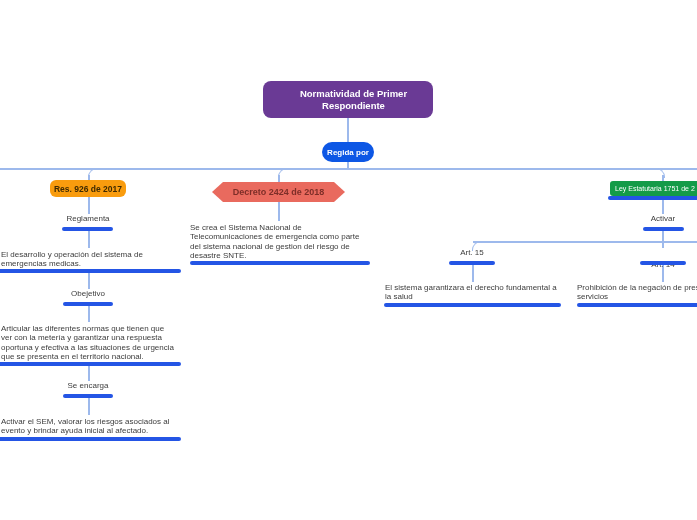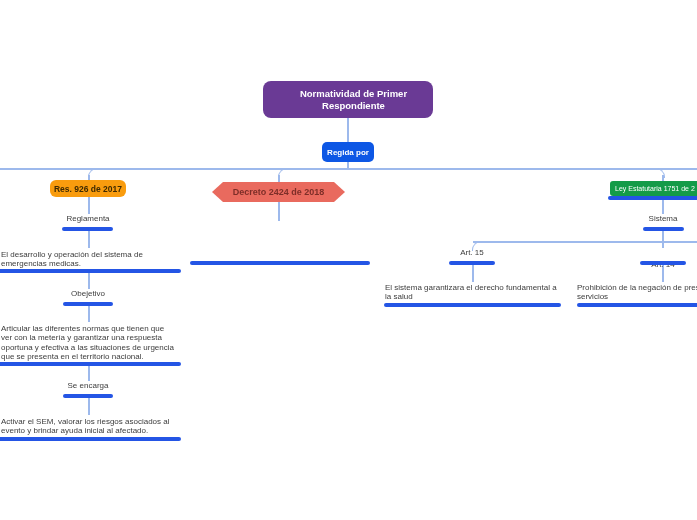--- a/index.html
+++ b/index.html
@@ -17,21 +17,21 @@
   
   .ubar{position:absolute;height:4px;background:#2455e5;border-radius:2px;}
   
   .node{position:absolute;box-sizing:border-box;}
   .root{
     left:263px;top:81px;width:170px;height:37px;background:#6a3a95;border-radius:8px;
     color:#fff;font-weight:bold;font-size:9.5px;line-height:12px;text-align:center;
     display:flex;align-items:center;justify-content:center;white-space:pre;padding-left:11px;
   }
   .regida{
-    left:322px;top:142px;width:52px;height:20px;background:#0d57e5;border-radius:5px;
+    left:322px;top:142px;width:52px;height:20px;background:#0d57e5;border-radius:10px;
     color:#fff;font-weight:bold;font-size:8px;text-align:center;
     display:flex;align-items:center;justify-content:center;
   }
   .res926{
     left:50px;top:180px;width:76px;height:17px;background:#f99c0e;border-radius:6px;
     color:#3f2a00;font-weight:bold;font-size:8.5px;text-align:center;
     display:flex;align-items:center;justify-content:center;
   }
   .hexagon{
     left:212px;top:182px;width:133px;height:20px;background:#e96a5e;
@@ -99,25 +99,29 @@
 oportuna y efectiva a las situaciones de urgencia
 que se presenta en el territorio nacional.</div>
   <div class="ubar" style="left:-6px;top:362px;width:187px;"></div>
   <div class="lbl" style="left:58px;top:381px;width:60px;">Se encarga</div>
   <div class="ubar" style="left:63px;top:394px;width:50px;"></div>
   <div class="para" style="left:1px;top:417px;">Activar el SEM, valorar los riesgos asociados al
 evento y brindar ayuda inicial al afectado.</div>
   <div class="ubar" style="left:-6px;top:437px;width:187px;"></div>
 
   <div class="node hexagon">Decreto 2424 de 2018</div>
+  <div class="para" style="left:190px;top:223px;">Se crea el Sistema Nacional de
+Telecomunicaciones de emergencia como parte
+del sistema nacional de gestion del riesgo de
+desastre SNTE.</div>
   <div class="ubar" style="left:190px;top:261px;width:180px;"></div>
 
   <div class="node ley">Ley Estatutaria 1751 de 2</div>
   <div class="ubar" style="left:608px;top:196px;width:100px;"></div>
-  <div class="lbl" style="left:633px;top:214px;width:60px;">Sistema</div>
+  <div class="lbl" style="left:633px;top:214px;width:60px;">Activar</div>
   <div class="ubar" style="left:643px;top:227px;width:41px;"></div>
 
   <div class="lbl" style="left:447px;top:248px;width:50px;">Art. 15</div>
   <div class="ubar" style="left:449px;top:261px;width:46px;"></div>
   <div class="para" style="left:385px;top:283px;">El sistema garantizara el derecho fundamental a
 la salud</div>
   <div class="ubar" style="left:384px;top:303px;width:177px;"></div>
 
   <div class="lbl" style="left:638px;top:260px;width:50px;">Art. 14</div>
   <div class="ubar" style="left:640px;top:261px;width:46px;"></div>

